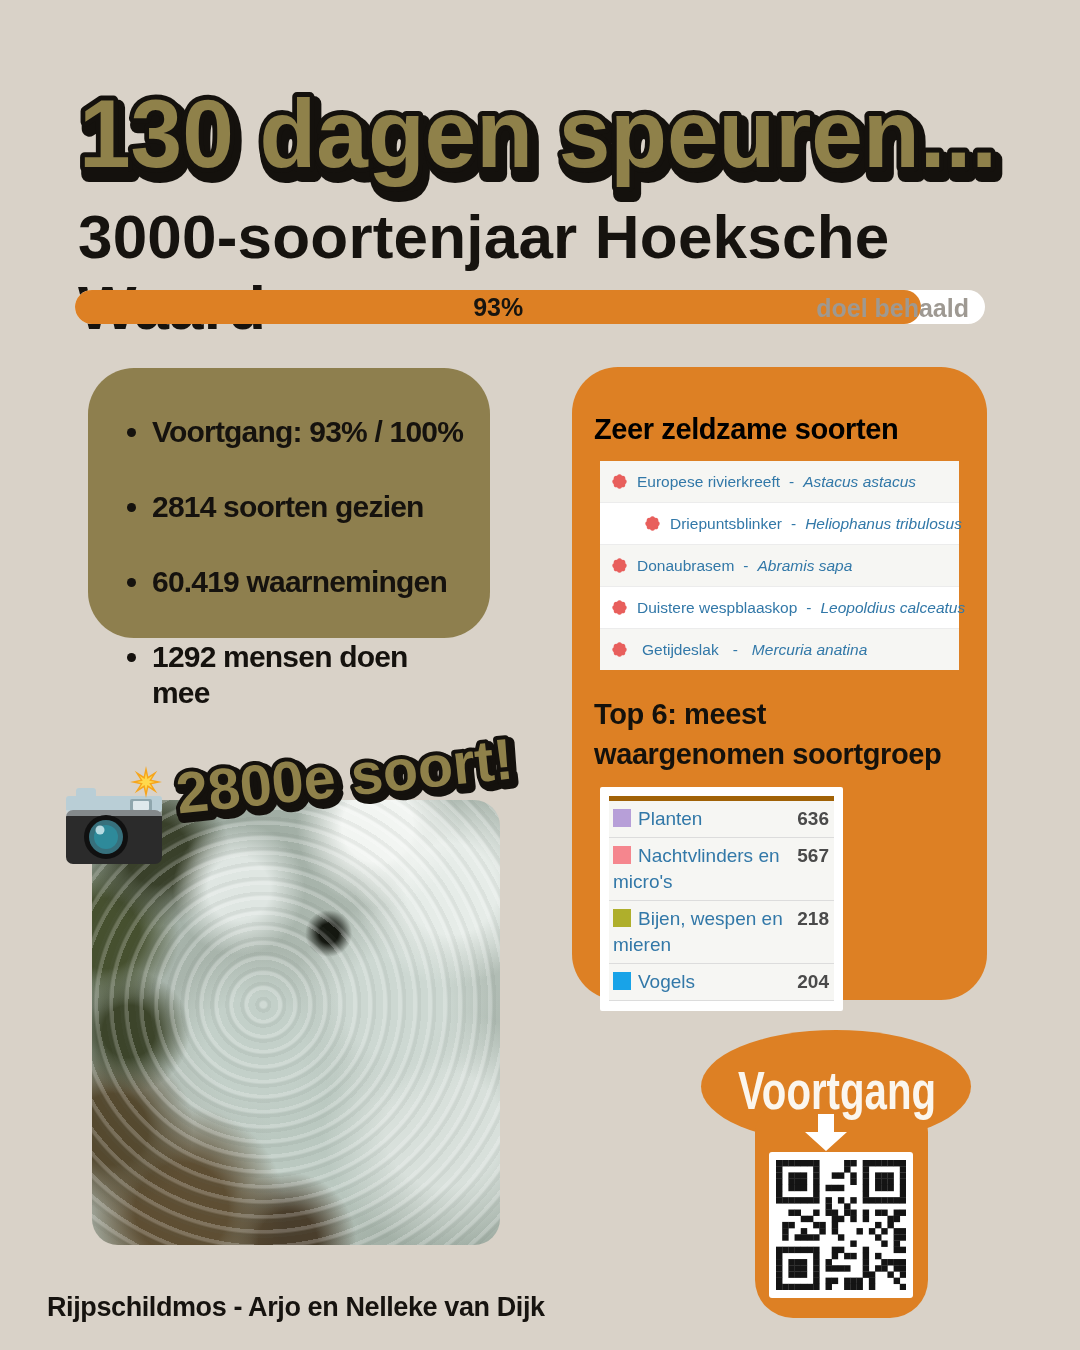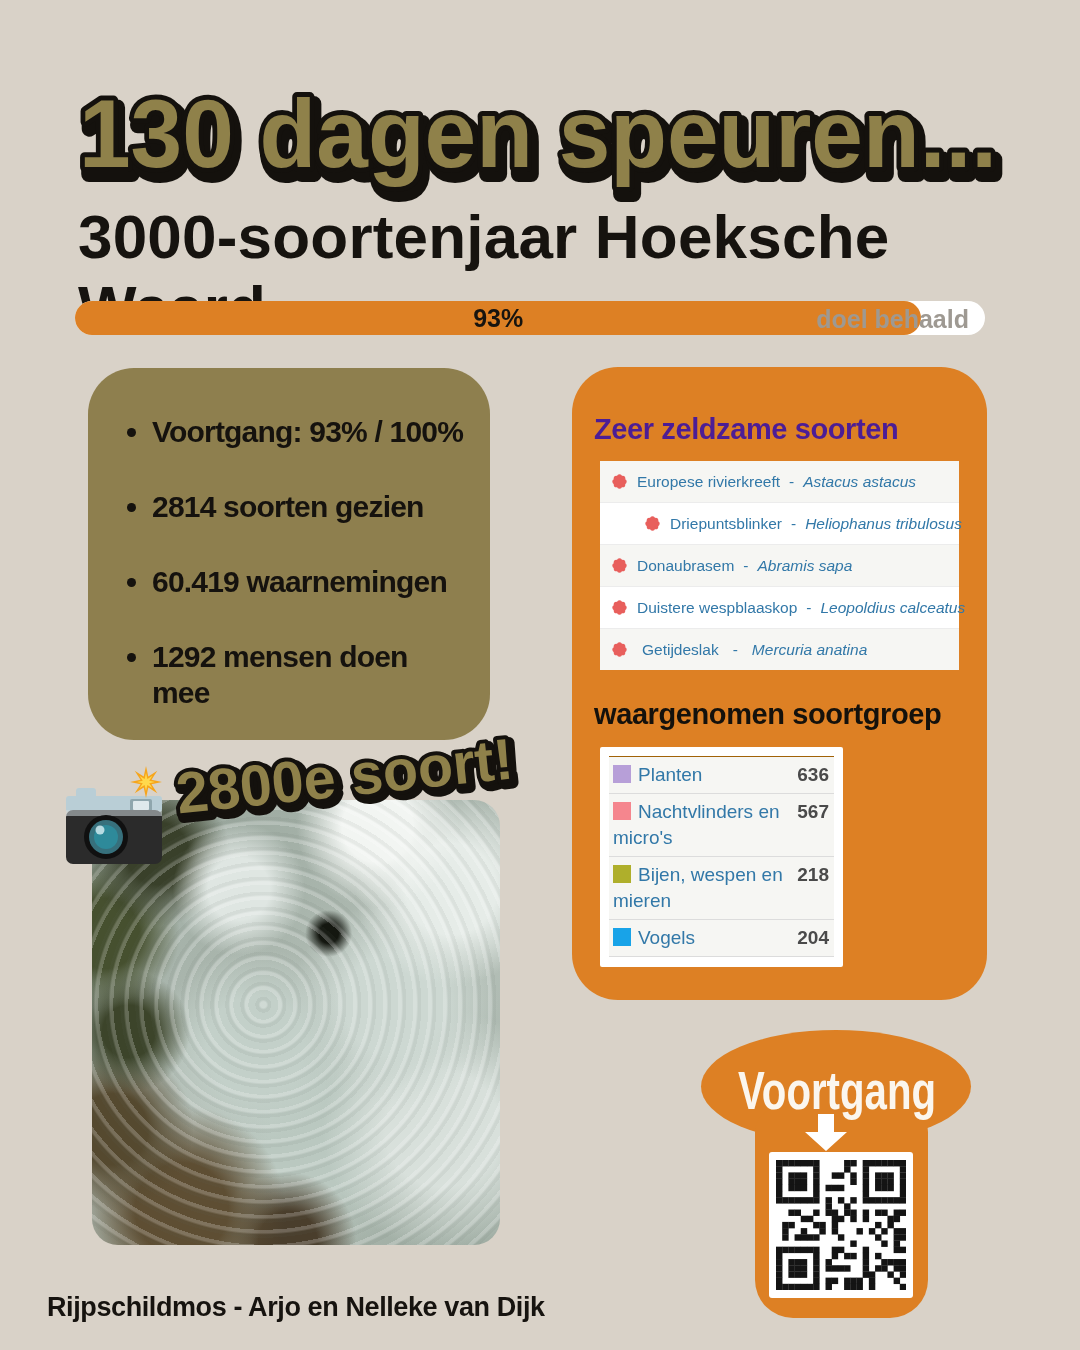--- a/index.html
+++ b/index.html
@@ -9,52 +9,52 @@
   
   .title-svg{position:absolute;left:58px;top:50px;overflow:visible;}
   .title-svg text{font-family:"Liberation Sans","DejaVu Sans",sans-serif;font-weight:900;}
   .t-sh{font-size:97px;fill:#14110d;stroke:#14110d;stroke-width:16px;stroke-linejoin:round;}
   .t-main{font-size:97px;fill:#8F814A;stroke:#14110d;stroke-width:10px;paint-order:stroke;stroke-linejoin:round;}
 
   .subtitle{position:absolute;left:78px;top:201px;width:940px;font-size:62px;font-weight:700;
             letter-spacing:0.2px;color:#16130f;}
 
   
-  .progress-track{position:absolute;left:75px;top:301px;width:910px;height:34px;background:#ffffff;
+  .progress-track{position:absolute;left:75px;top:290px;width:910px;height:34px;background:#ffffff;
                   border-radius:17px;}
   .progress-fill{height:100%;width:93%;background:#DD8024;border-radius:17px;
                  display:flex;align-items:center;justify-content:center;}
   .progress-pct{font-size:25px;font-weight:700;color:#17140f;}
   .goal-label{position:absolute;right:16px;top:4px;font-size:25px;font-weight:700;color:#9E9992;}
 
   
-  .stats-card{position:absolute;left:88px;top:368px;width:402px;height:372px;background:#8E7F4E;
+  .stats-card{position:absolute;left:88px;top:368px;width:402px;height:270px;background:#8E7F4E;
               border-radius:46px;}
   .stats-list{margin:0;padding:46px 26px 0 64px;list-style:disc;color:#15120e;}
   .stats-list li{font-size:30px;font-weight:700;letter-spacing:-0.8px;line-height:36px;margin-bottom:39px;}
 
   
   .rare-panel{position:absolute;left:572px;top:367px;width:415px;height:633px;background:#DD8024;
               border-radius:46px;}
-  .rare-heading{margin:46px 4px 0 22px;font-size:29px;font-weight:800;letter-spacing:-0.4px;color:#4c1d95;}
+  .rare-heading{margin:46px 4px 0 22px;font-size:29px;font-weight:800;letter-spacing:-0.4px;color:#000000;}
   .species-panel{margin:15px 28px 0 28px;background:#5eead4;border-radius:2px;}
   .species-row{display:flex;align-items:center;gap:9px;height:41px;padding-left:11px;
                font-size:15.5px;color:#3278A8;background:#ffffff;border-bottom:1px solid #ececec;
                white-space:nowrap;}
   .species-row.alt{background:#F6F6F3;}
   .species-row:last-child{border-bottom:none;}
   .species-latin{font-style:italic;}
   .rosette{flex:0 0 auto;}
 
   .top-heading{margin:24px 0 0 22px;font-size:29px;font-weight:800;letter-spacing:-0.4px;
                line-height:40px;color:#14110c;}
 
   .groups-panel{margin:13px 0 0 28px;width:243px;background:#ffffff;padding:9px 9px 10px 9px;
                 box-sizing:border-box;border-radius:2px;}
-  .groups-inner{border-top:1px solid #a16207;}
+  .groups-inner{border-top:5px solid #a16207;}
   .group-row{position:relative;background:#F6F6F3;border-bottom:1px solid #dcdcdc;
              padding:5px 42px 5px 4px;font-size:19px;line-height:26px;color:#3278A8;min-height:26px;}
   .group-swatch{float:left;width:18px;height:18px;margin:3px 7px 0 0;}
   .group-count{position:absolute;right:5px;top:5px;color:#4A4A4A;font-weight:bold;}
 
   
   .camera-icon{position:absolute;left:62px;top:766px;z-index:4;}
   .badge-wrap{position:absolute;left:150px;top:724px;width:390px;height:112px;
               transform:rotate(-6deg);z-index:3;overflow:visible;}
   .badge-wrap svg{overflow:visible;}
@@ -205,20 +205,21 @@
             <circle cx="10.00" cy="4.60" r="3" fill="#E85F5C"></circle>
             <circle cx="13.82" cy="6.18" r="3" fill="#E85F5C"></circle>
             <circle cx="10" cy="10" r="4.6" fill="#E85F5C"></circle>
           </svg>
           <span>Getijdeslak</span>
           <span> - </span>
           <span class="species-latin">Mercuria anatina</span>
         </div>
       </div>
     <div class="top-heading">
+      <div>Top 6: meest</div>
       <div>waargenomen soortgroep</div>
     </div>
     <div class="groups-panel">
       <div class="groups-inner" id="groups-table">
           <div class="group-row"><span class="group-swatch" style="background: rgb(183, 159, 216);"></span><span>Planten</span><span class="group-count">636</span></div>
           <div class="group-row"><span class="group-swatch" style="background: rgb(245, 134, 142);"></span><span>Nachtvlinders en micro's</span><span class="group-count">567</span></div>
           <div class="group-row"><span class="group-swatch" style="background: rgb(175, 175, 43);"></span><span>Bijen, wespen en mieren</span><span class="group-count">218</span></div>
           <div class="group-row"><span class="group-swatch" style="background: rgb(24, 163, 232);"></span><span>Vogels</span><span class="group-count">204</span></div>
         </div>
     </div>

